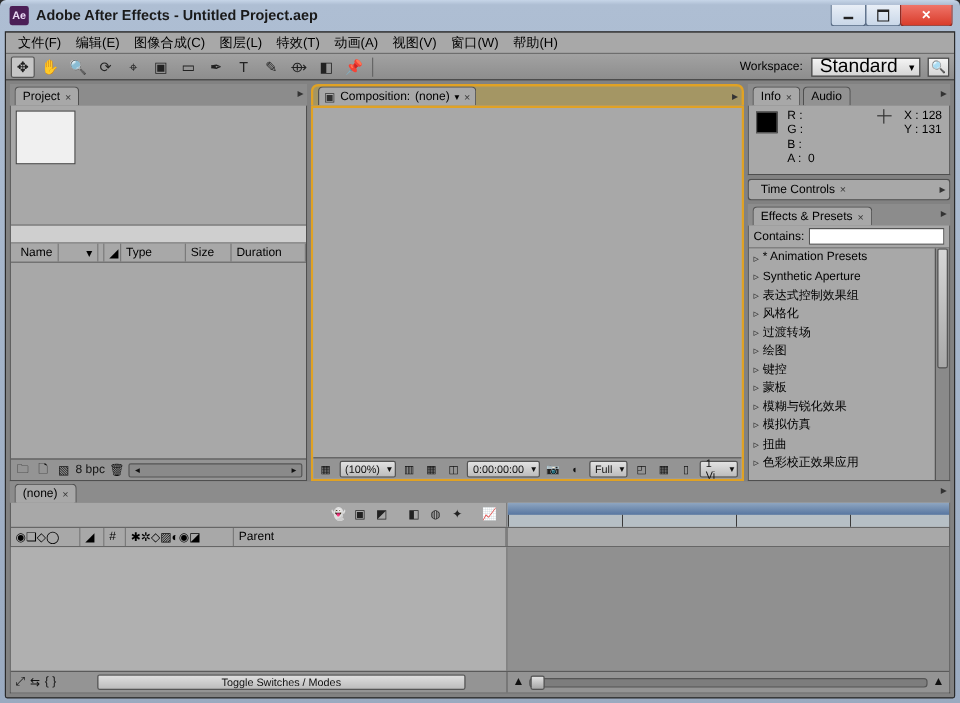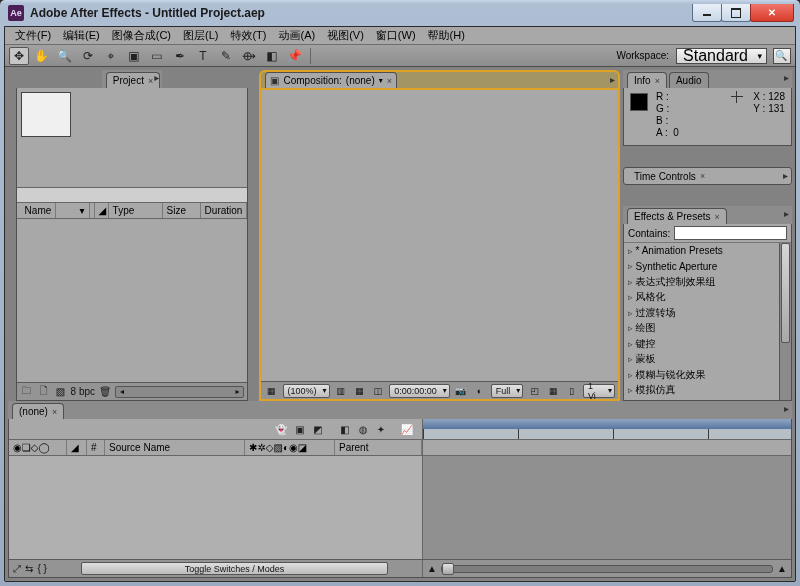--- a/index.html
+++ b/index.html
@@ -78,23 +78,23 @@
     background:#a8a8a8;border:1px solid #4f4f4f;border-bottom:none;border-radius:4px 4px 0 0;
     height:16px;padding:0 6px;font-size:10px;display:flex;align-items:center;gap:4px;color:#000;
     margin-right:2px;
   }
   .tab .x{font-size:9px;opacity:.65;}
   .tab-fly{position:absolute;right:3px;top:2px;font-size:10px;color:#333;}
   .panel-body{flex:1;background:#a8a8a8;border:1px solid #4f4f4f;border-top:none;overflow:hidden;position:relative;}
 
   
   .row-top{flex:1;display:flex;gap:3px;padding:3px 3px 0 3px;min-height:0;}
-  .col-project{width:248px;display:flex;flex-direction:column;align-items:center;}
+  .col-project{width:248px;display:flex;flex-direction:column;}
   .col-comp{flex:1;display:flex;flex-direction:column;}
-  .col-right{width:169px;display:flex;flex-direction:column;gap:21px;}
+  .col-right{width:169px;display:flex;flex-direction:column;gap:3px;}
 
   
   .proj-thumb{width:50px;height:45px;margin:4px;background:#f0f0f0;border:1px solid #444;}
   .proj-filter{height:16px;background:#cfcfcf;border-top:1px solid #666;border-bottom:1px solid #666;}
   .proj-cols{
     height:16px;border-bottom:1px solid #666;display:flex;align-items:center;background:#a8a8a8;color:#000;
   }
   .proj-cols span{border-right:1px solid #7a7a7a;padding:0 4px;font-size:10px;display:flex;align-items:center;height:100%;}
   .proj-foot{
     height:18px;border-top:1px solid #5a5a5a;background:#949494;display:flex;align-items:center;gap:3px;padding:0 3px;color:#111;
@@ -412,21 +412,20 @@
               </div>
               <div class="ruler">
                 <div class="ruler-ticks"></div>
               </div>
             </div>
             <div class="tl-cols">
               <div class="left">
                 <span class="seg" style="width:58px">◉❏◇◯</span>
                 <span class="seg" style="width:20px">◢</span>
                 <span class="seg" style="width:18px">#</span>
-                <span class="seg" style="width:140px">Source Name</span>
                 <span class="seg" style="width:90px">✱✲◇▨◐◉◪</span>
                 <span class="seg" style="flex:1">Parent</span>
               </div>
               <div style="flex:1"></div>
             </div>
             <div class="tl-tracks">
               <div class="left"></div>
               <div class="right"></div>
             </div>
             <div class="tl-foot">

